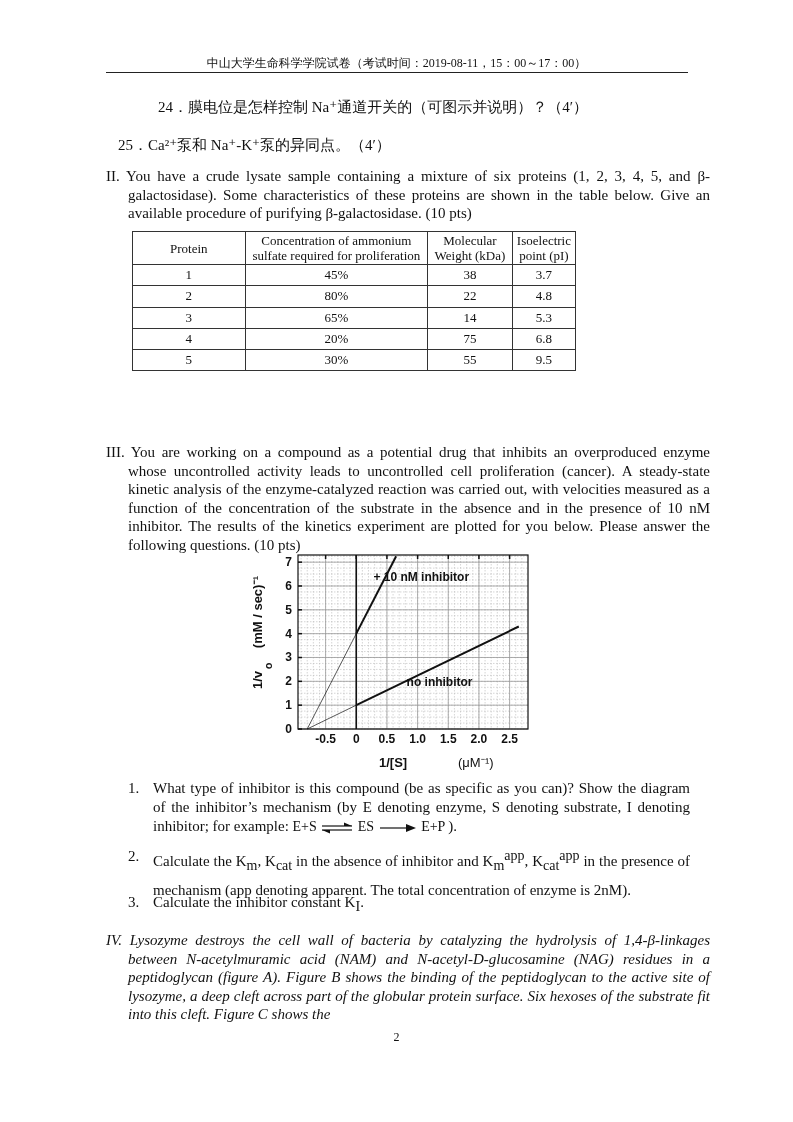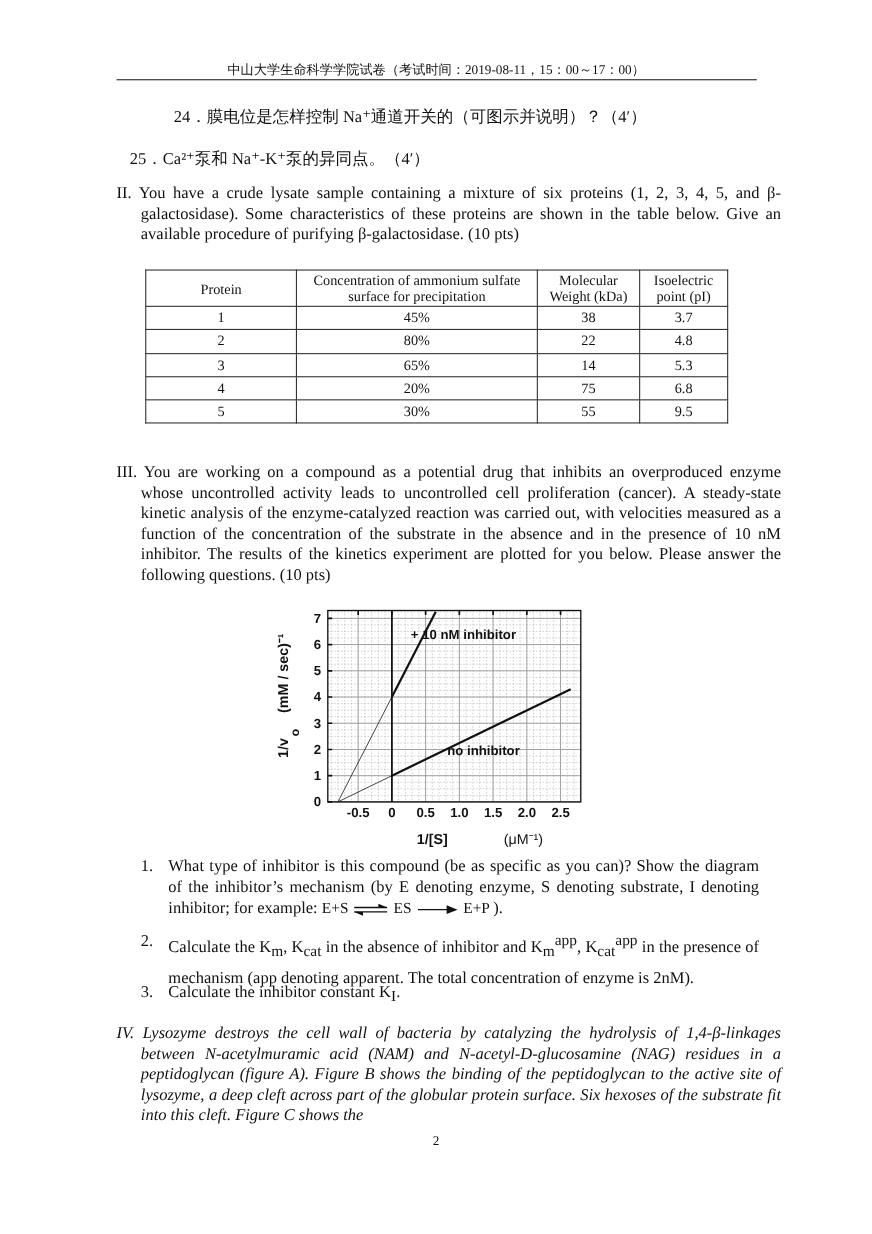--- a/index.html
+++ b/index.html
@@ -6,23 +6,23 @@
   body { width: 793px; height: 1122px; position: relative; overflow: hidden;
          font-family: "Liberation Serif", "DejaVu Serif", serif; color: #111; }
   .header { position: absolute; left: 0; right: 0; top: 55px; text-align: center; font-size: 12px; }
   .header-rule { position: absolute; left: 106px; width: 582px; top: 72px; border-top: 1px solid #222; }
   .q { position: absolute; font-size: 15px; line-height: 18.5px; }
   .q24 { left: 118px; top: 98px; margin-left: 40px; }
   .q25 { left: 118px; top: 136px; }
   .para { position: absolute; left: 106px; width: 582px; font-size: 15px; line-height: 18.6px; text-align: justify; }
   .hang { padding-left: 22px; text-indent: -22px; }
   .sec2 { top: 167px; }
-  .sec3 { top: 421px; }
+  .sec3 { top: 443px; }
   .sec4 { top: 931px; font-style: italic; }
-  table.props { position: absolute; left: 132px; top: 231px; width: 530px; border-collapse: collapse; font-size: 13px; margin-top: 14px; }
+  table.props { position: absolute; left: 132px; top: 231px; width: 444px; border-collapse: collapse; font-size: 13px; }
   table.props th, table.props td { border: 1px solid #333; text-align: center; font-weight: normal; padding: 0 4px; }
   table.props th { line-height: 15px; height: 32px; }
   table.props td { height: 20.3px; line-height: 20px; }
   .chart-wrap { position: absolute; left: 240px; top: 550px; width: 310px; height: 225px; }
   .qlist { position: absolute; left: 128px; width: 562px; font-size: 15px; line-height: 19px; text-align: justify; }
   .qlist .num { position: absolute; left: 0; }
   .qlist .txt { display: block; margin-left: 25px; }
   .ql1 { top: 779px; }
   .ql2 { top: 844px; line-height: 24px; }
   .ql3 { top: 893px; }
@@ -46,21 +46,21 @@
 
 <div class="para sec2 hang">
   <span>II.</span>
   <span>You have a crude lysate sample containing a mixture of six proteins (1, 2, 3, 4, 5, and β-galactosidase). Some characteristics of these proteins are shown in the table below. Give an available procedure of purifying β-galactosidase. (10 pts)</span>
 </div>
 
 <table class="props">
   <thead>
     <tr>
       <th style="width:128px">Protein</th>
-      <th style="width:210px">Concentration of ammonium sulfate surface for precipitation</th>
+      <th style="width:210px">Concentration of ammonium sulfate required for proliferation</th>
       <th style="width:84px">Molecular Weight (kDa)</th>
       <th>Isoelectric point (pI)</th>
     </tr>
   </thead>
   <tbody id="table-body">
       <tr>
         <td>1</td>
         <td>45%</td>
         <td>38</td>
         <td>3.7</td>

